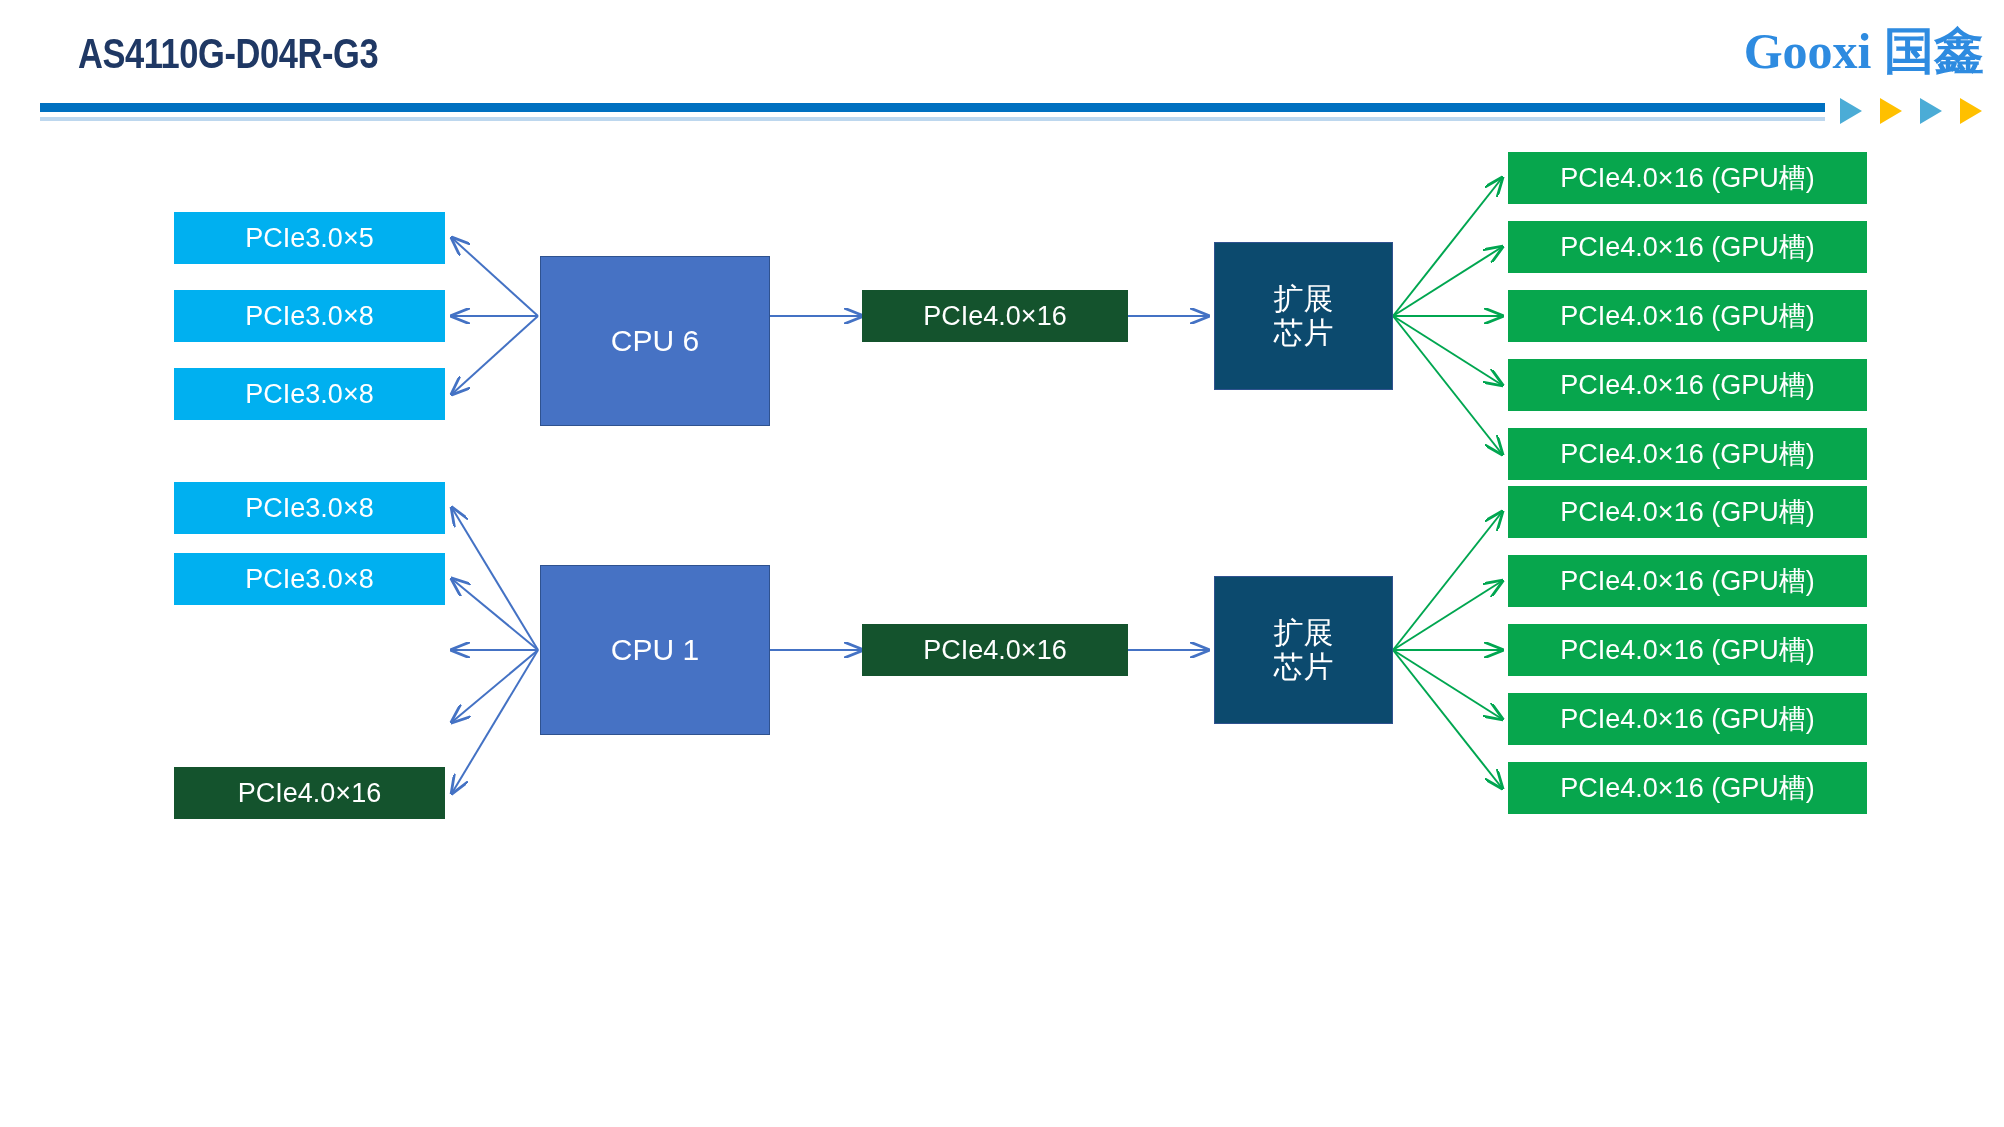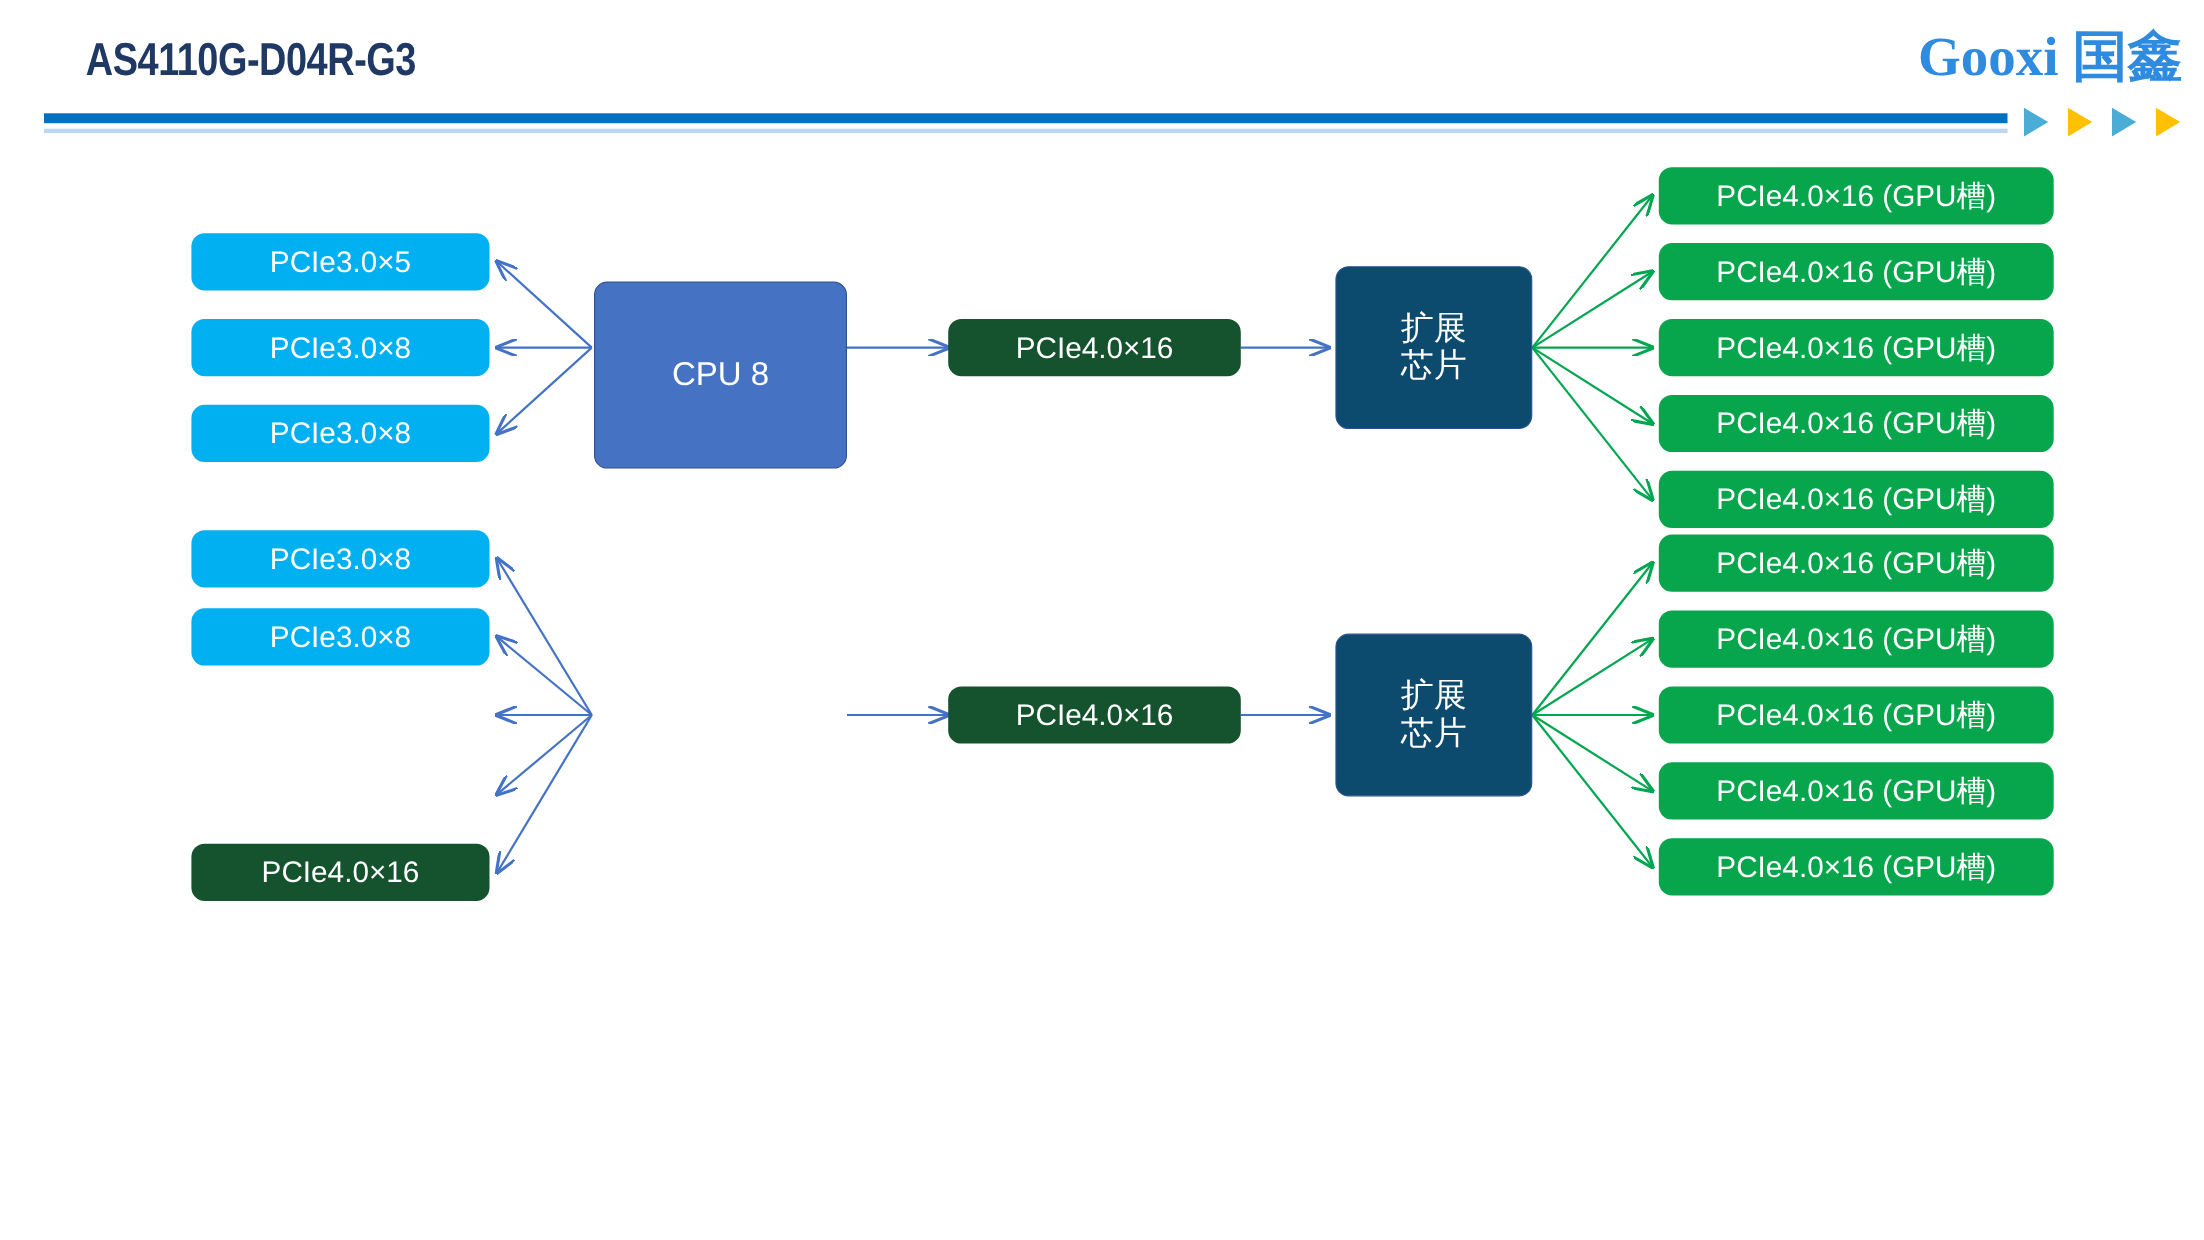--- a/index.html
+++ b/index.html
@@ -22,21 +22,21 @@
   .tri{position:absolute;top:0;width:0;height:0;
        border-top:13px solid transparent;border-bottom:13px solid transparent;}
   .tri.blue{border-left:22px solid #4BACD6;}
   .tri.orange{border-left:22px solid #FFC000;}
 
   
   #diagram{position:absolute;left:0;top:130px;width:2004px;height:997px;}
   #wires{position:absolute;left:0;top:0;width:2004px;height:997px;}
 
   .node{position:absolute;display:flex;align-items:center;justify-content:center;
-        color:#ffffff;text-align:right;box-sizing:border-box;line-height:1.12;border-radius:12px;}
+        color:#ffffff;text-align:right;box-sizing:border-box;line-height:1.12;}
   .node.cyan{background:#00B0F0;font-size:27px;}
   .node.teal{background:#14532d;font-size:27px;}
   .node.green{background:#07A64D;font-size:27px;}
   .node.cpu{background:#4672C4;border:1.5px solid #2F528F;font-size:30px;}
   .node.chip{background:#0c4a6e;border:1.5px solid #2F528F;font-size:30px;}
 </style>
 </head>
 <body>
 
 <div id="header-area">
@@ -102,39 +102,40 @@
       <line x1="1393" y1="520" x2="1502" y2="520" marker-end="url(#gArrow)"></line>
       <line x1="1393" y1="520" x2="1502" y2="589" marker-end="url(#gArrow)"></line>
       <line x1="1393" y1="520" x2="1502" y2="658" marker-end="url(#gArrow)"></line>
     </g>
   </svg>
 
   <div class="node cyan" style="left:174px;top:82px;width:271px;height:52px">PCIe3.0×5</div>
   <div class="node cyan" style="left:174px;top:160px;width:271px;height:52px">PCIe3.0×8</div>
   <div class="node cyan" style="left:174px;top:238px;width:271px;height:52px">PCIe3.0×8</div>
 
-  <div class="node cpu" style="left:540px;top:126px;width:230px;height:170px">CPU 8</div>
+  <div class="node cpu" style="left:540px;top:126px;width:230px;height:170px">CPU 6</div>
 
   <div class="node teal" style="left:862px;top:160px;width:266px;height:52px">PCIe4.0×16</div>
 
   <div class="node chip" style="left:1214px;top:112px;width:179px;height:148px;flex-direction:column">
     <span>扩展</span>
     <span>芯片</span>
   </div>
 
   <div class="node green" style="left:1508px;top:22px;width:359px;height:52px">PCIe4.0×16 (GPU槽)</div>
   <div class="node green" style="left:1508px;top:91px;width:359px;height:52px">PCIe4.0×16 (GPU槽)</div>
   <div class="node green" style="left:1508px;top:160px;width:359px;height:52px">PCIe4.0×16 (GPU槽)</div>
   <div class="node green" style="left:1508px;top:229px;width:359px;height:52px">PCIe4.0×16 (GPU槽)</div>
   <div class="node green" style="left:1508px;top:298px;width:359px;height:52px">PCIe4.0×16 (GPU槽)</div>
 
   <div class="node cyan" style="left:174px;top:352px;width:271px;height:52px">PCIe3.0×8</div>
   <div class="node cyan" style="left:174px;top:423px;width:271px;height:52px">PCIe3.0×8</div>
   <div class="node teal" style="left:174px;top:637px;width:271px;height:52px">PCIe4.0×16</div>
 
+  <div class="node cpu" style="left:540px;top:435px;width:230px;height:170px">CPU 1</div>
 
   <div class="node teal" style="left:862px;top:494px;width:266px;height:52px">PCIe4.0×16</div>
 
   <div class="node chip" style="left:1214px;top:446px;width:179px;height:148px;flex-direction:column">
     <span>扩展</span>
     <span>芯片</span>
   </div>
 
   <div class="node green" style="left:1508px;top:356px;width:359px;height:52px">PCIe4.0×16 (GPU槽)</div>
   <div class="node green" style="left:1508px;top:425px;width:359px;height:52px">PCIe4.0×16 (GPU槽)</div>

